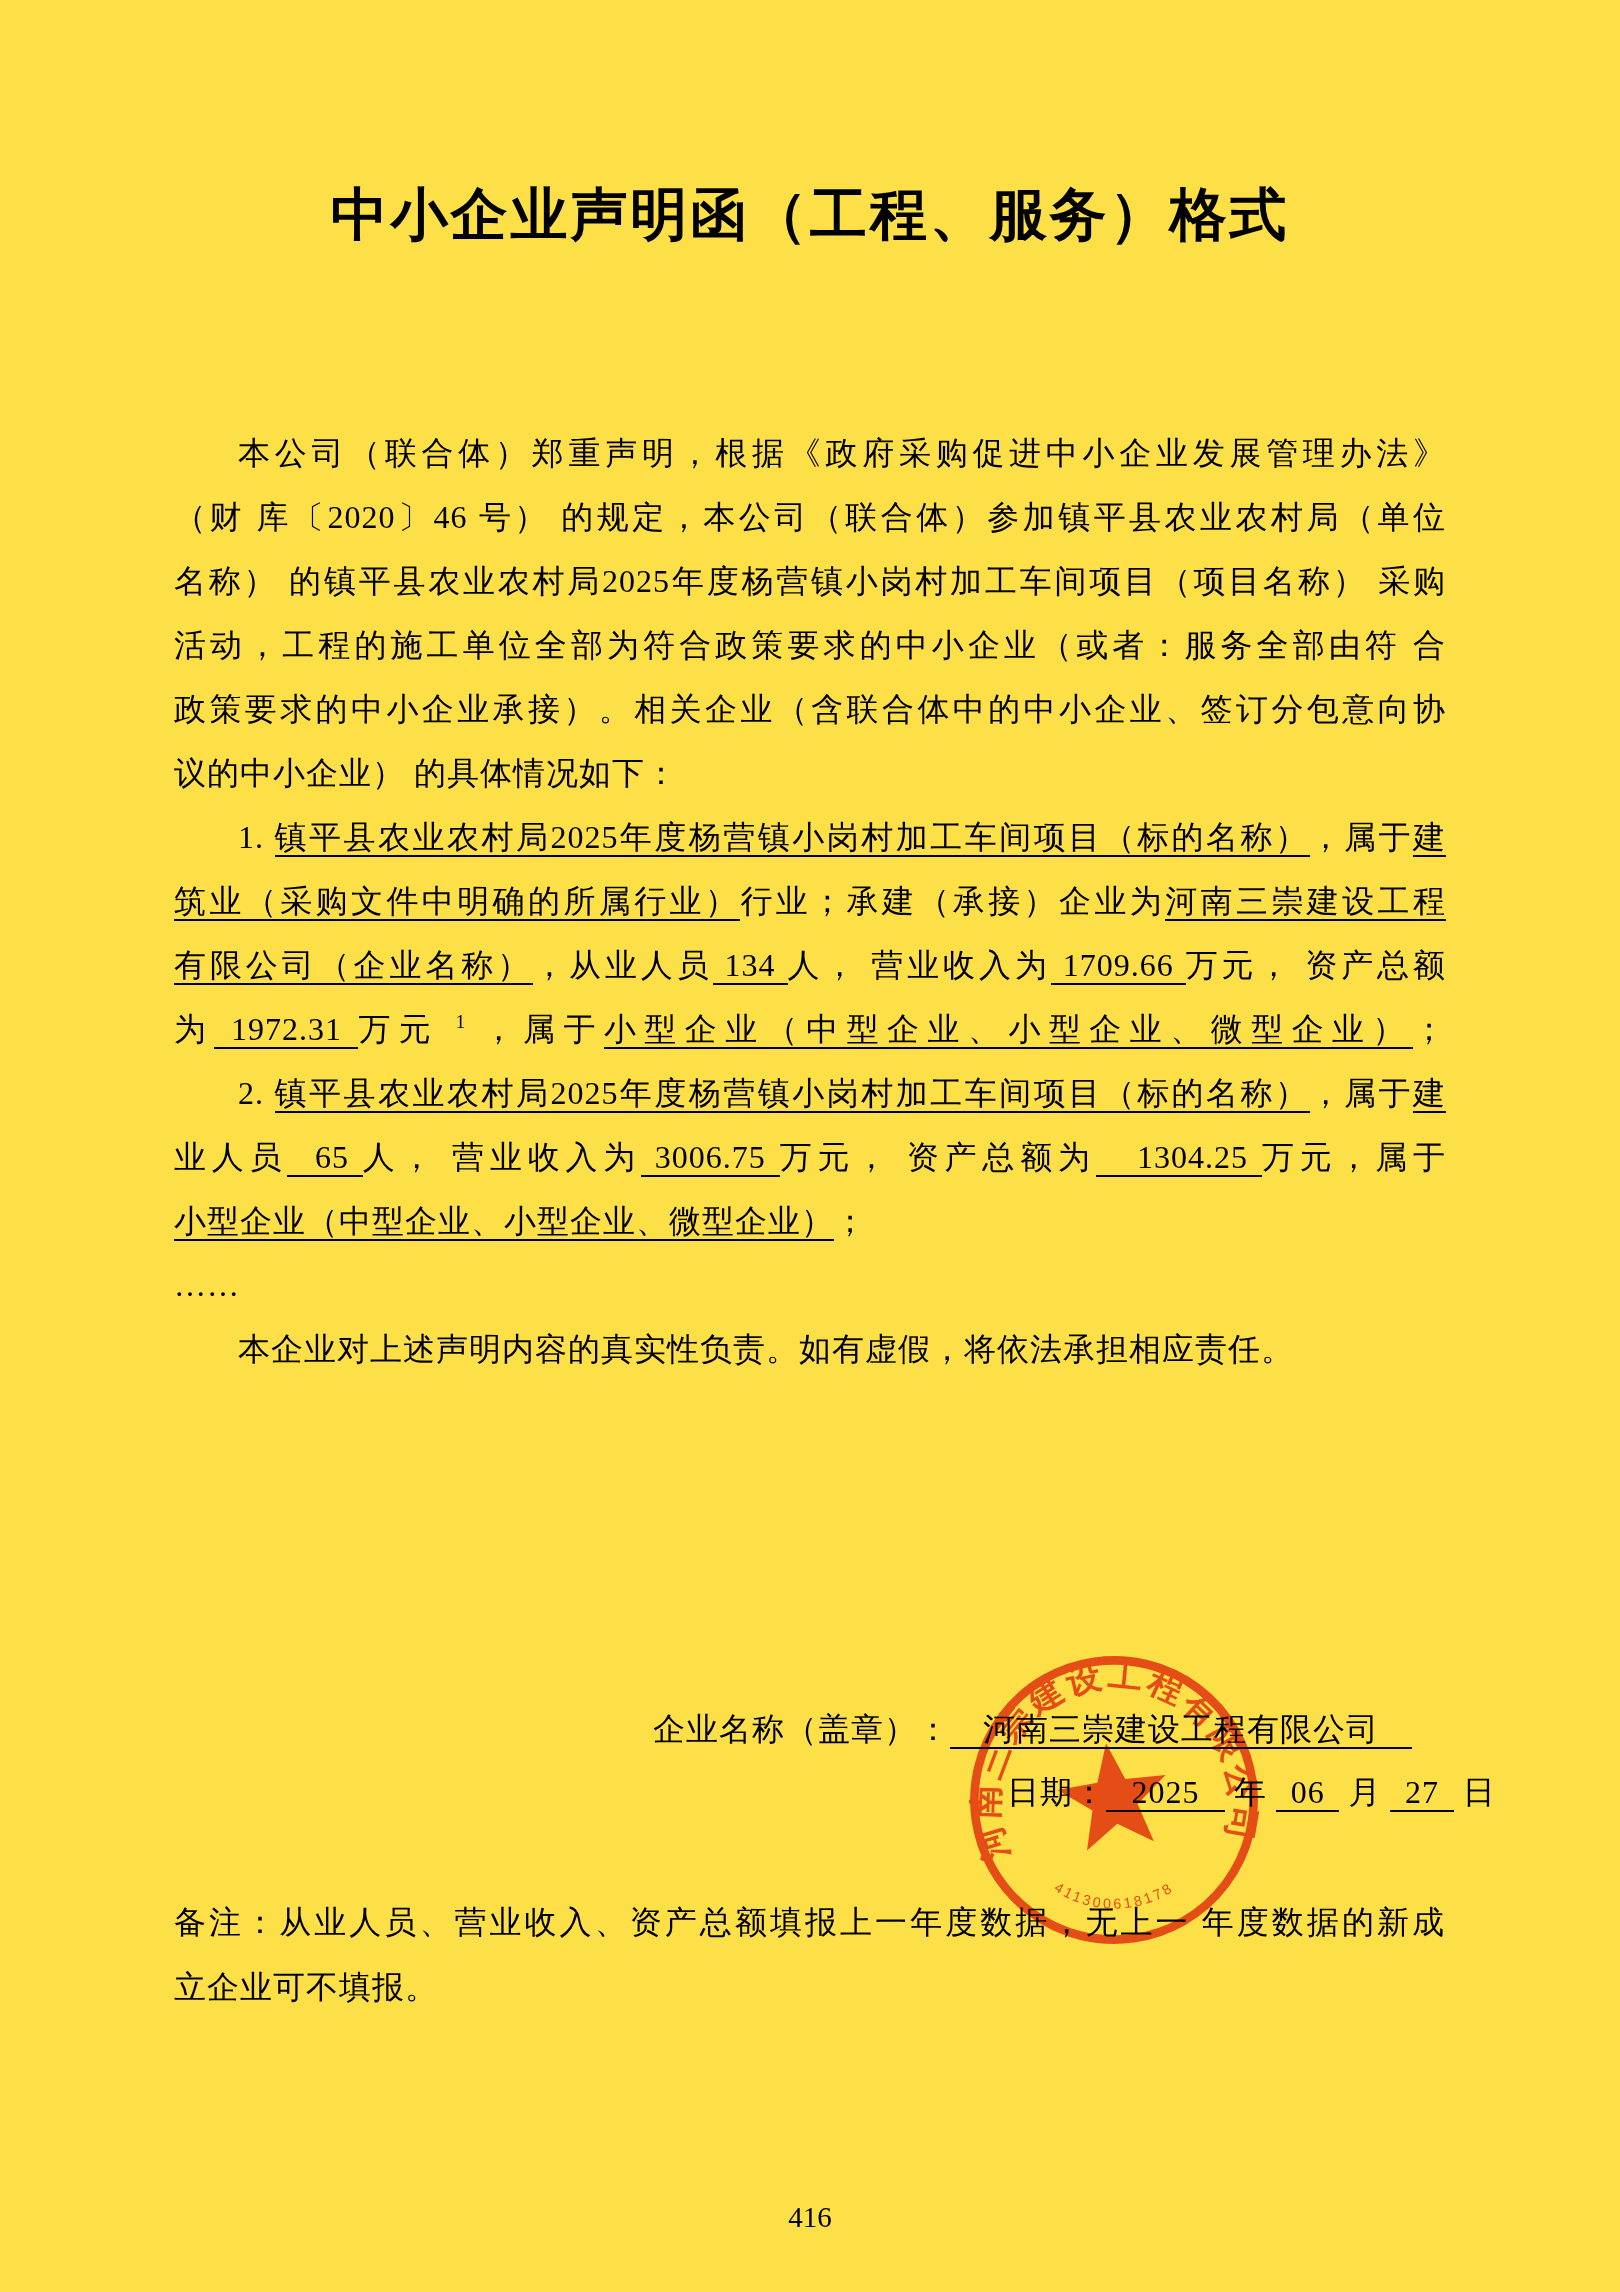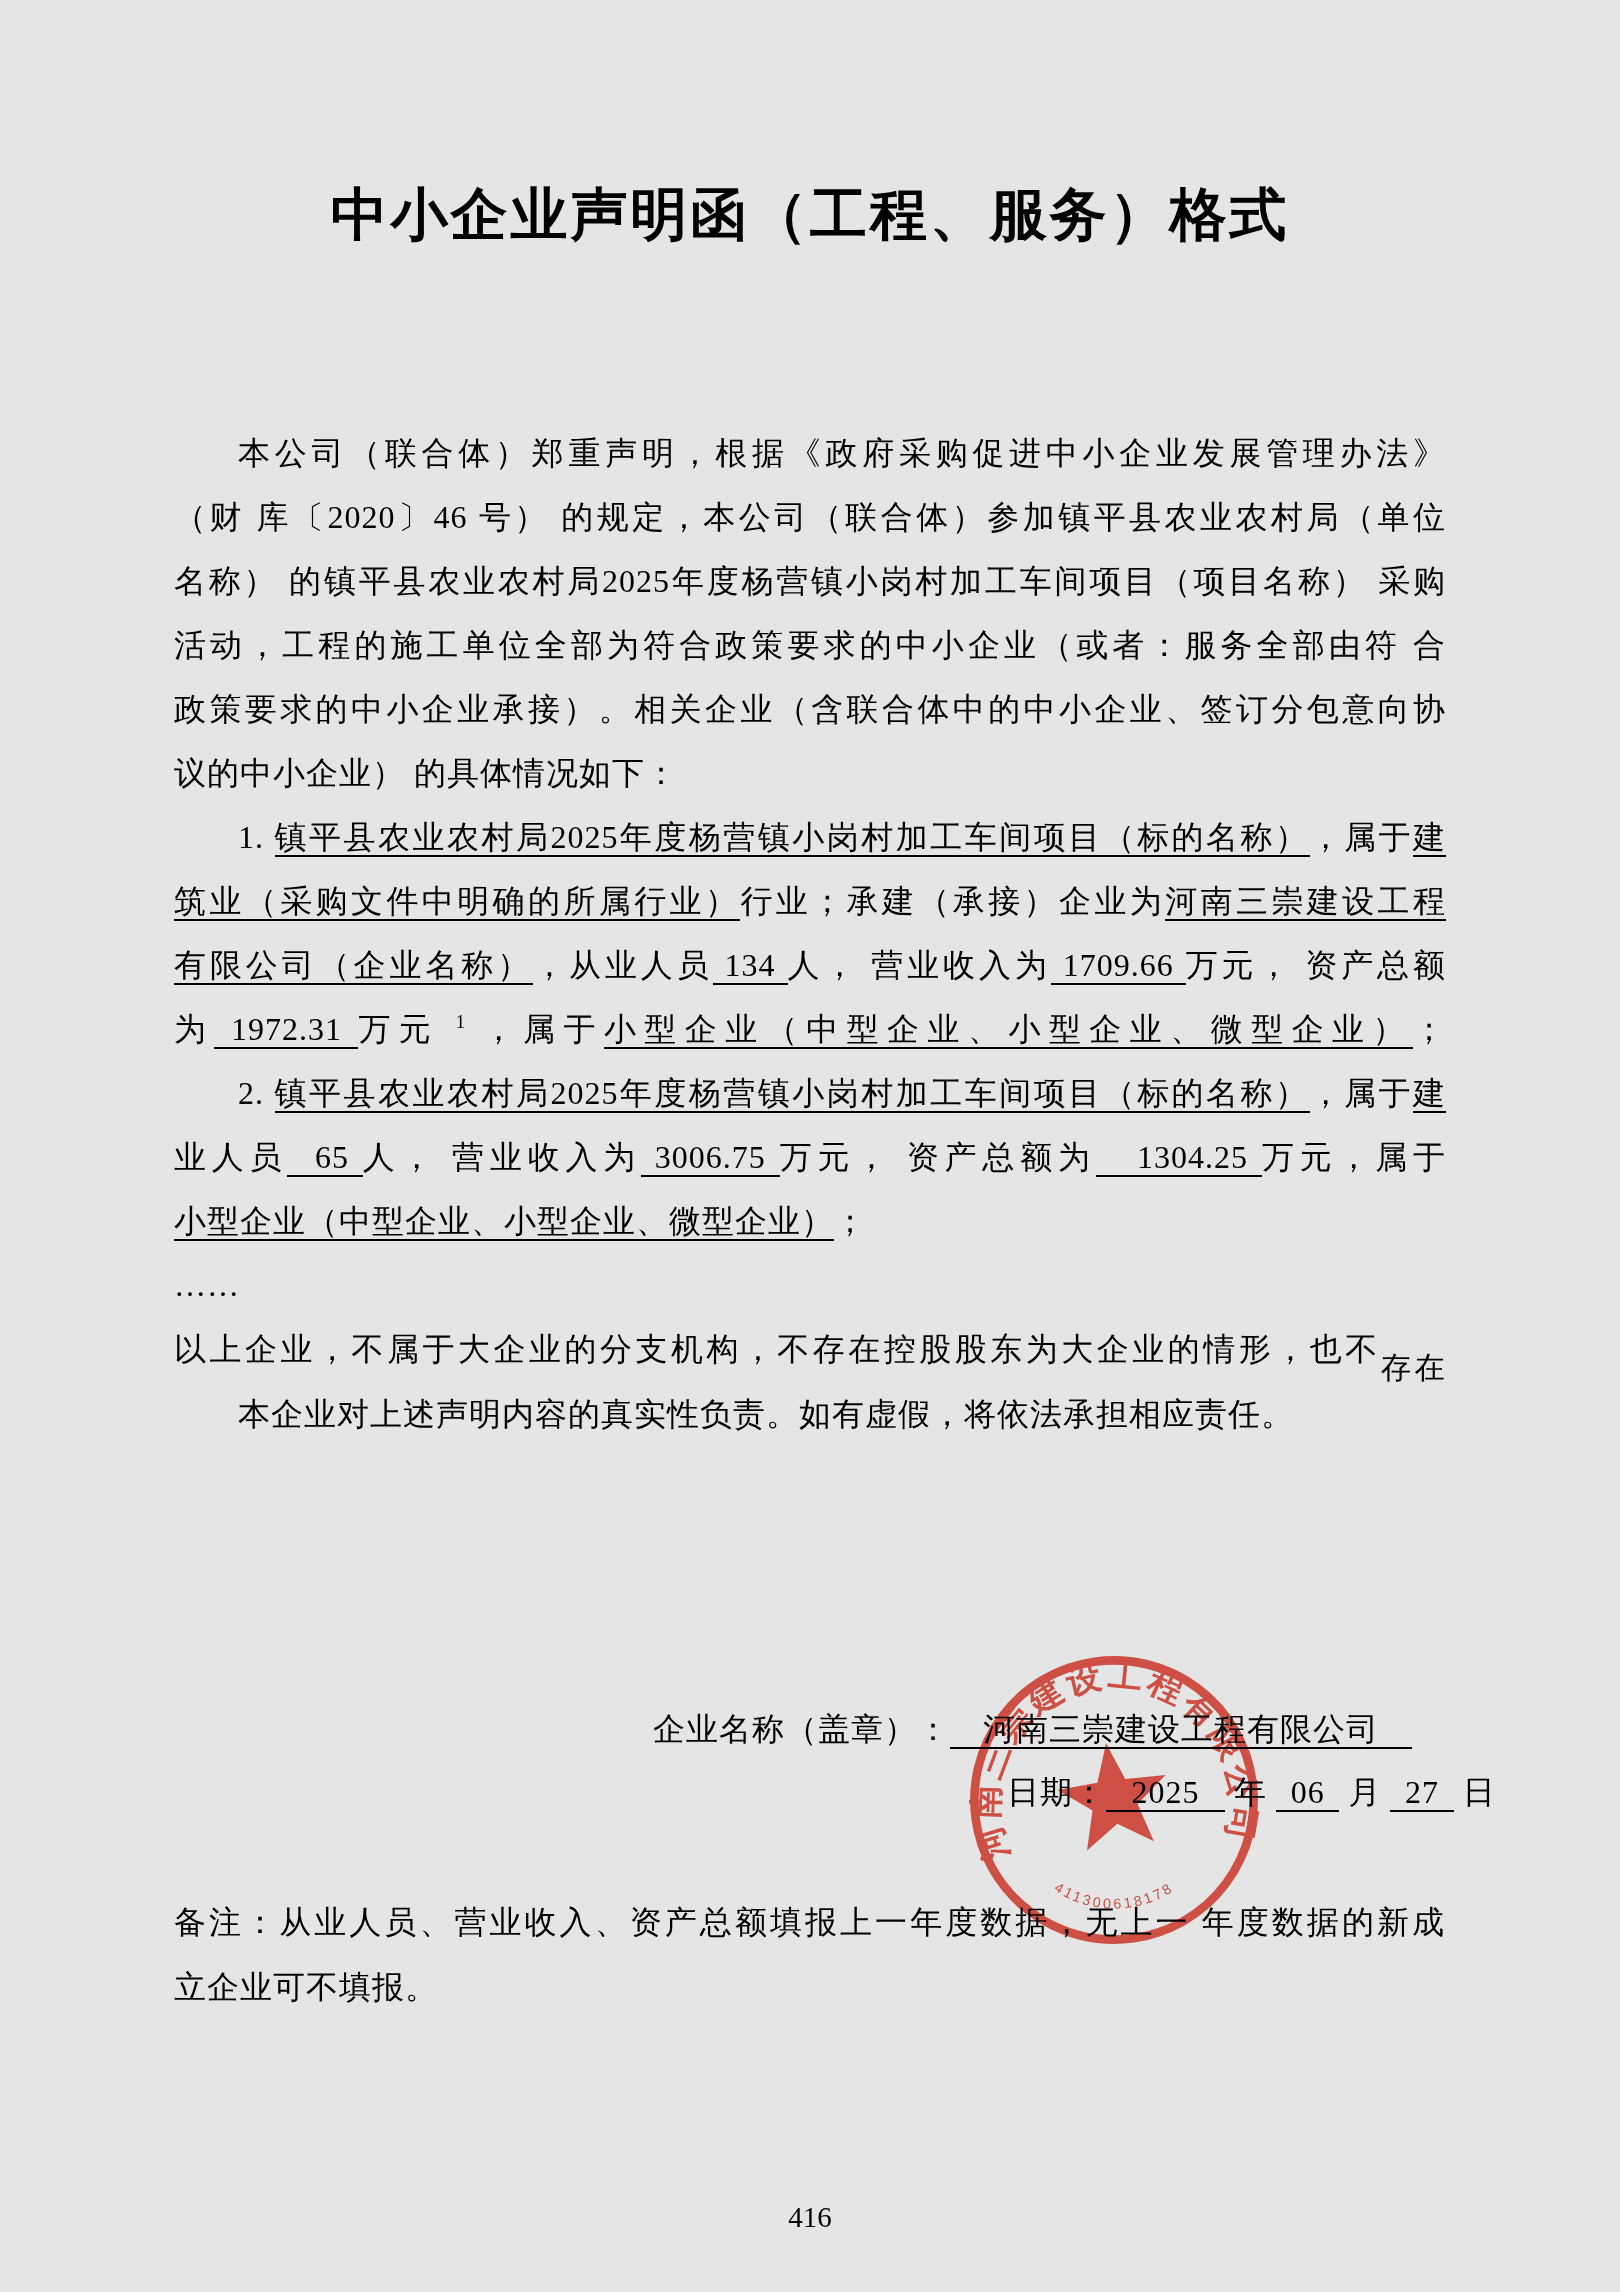--- a/index.html
+++ b/index.html
@@ -1,19 +1,19 @@
 <!DOCTYPE html>
 <html><head>
 <meta charset="utf-8">
 <style>
   html,body{margin:0;padding:0;background:#888;}
   .page{
     position:relative;
     width:1620px;height:2293px;
-    background:#e5e5e5;
+    background:#fde047;
     margin:0 auto;
     font-family:"Liberation Serif","DejaVu Serif",serif;
     color:#000;
     overflow:hidden;
   }
   .title{
     padding-top:178px;
     text-align:center;
     font-size:57px;
     font-weight:bold;
@@ -111,21 +111,20 @@
       <div class="line fill"><span>政策要求的中小企业承接）。相关企业（含联合体中的中小企业、签订分包意向协</span></div>
       <div class="line"><span>议的中小企业） 的具体情况如下：</span></div>
       <div class="line fill indent"><span>1. </span><span class="u">镇平县农业农村局2025年度杨营镇小岗村加工车间项目（标的名称）</span><span>，属于</span><span class="u">建</span></div>
       <div class="line fill"><span class="u">筑业（采购文件中明确的所属行业）</span><span>行业；承建（承接）企业为</span><span class="u">河南三崇建设工程</span></div>
       <div class="line fill"><span class="u">有限公司（企业名称）</span><span>，从业人员</span><span class="u"> 134 </span><span>人， 营业收入为</span><span class="u"> 1709.66 </span><span>万元， 资产总额</span></div>
       <div class="line fill"><span>为</span><span class="u"> 1972.31 </span><span>万元 </span><span class="sup">1</span><span> ，属于</span><span class="u">小型企业（中型企业、小型企业、微型企业）</span><span>；</span></div>
       <div class="line fill indent"><span>2. </span><span class="u">镇平县农业农村局2025年度杨营镇小岗村加工车间项目（标的名称）</span><span>，属于</span><span class="u">建</span></div>
       <div class="line fill"><span>业人员</span><span class="u">  65 </span><span>人， 营业收入为</span><span class="u"> 3006.75 </span><span>万元， 资产总额为</span><span class="u">   1304.25 </span><span>万元，属于</span></div>
       <div class="line"><span class="u">小型企业（中型企业、小型企业、微型企业）</span><span>；</span></div>
       <div class="line"><span>……</span></div>
-      <div class="line fill"><span>以上企业，不属于大企业的分支机构，不存在控股股东为大企业的情形，也不</span><span class="drop">存在</span></div>
       <div class="line indent"><span>本企业对上述声明内容的真实性负责。如有虚假，将依法承担相应责任。</span></div>
     </div>
 
   <div class="signature">
     <div class="sig-line name-line"><span>企业名称（盖章）：</span><span class="u blank-co">河南三崇建设工程有限公司</span></div>
     <div class="sig-line date-line"><span>日期：</span><span class="u blank-y">2025</span><span> 年 </span><span class="u blank-m">06</span><span> 月 </span><span class="u blank-d">27</span><span> 日</span></div>
   </div>
 
   <div class="remark" id="remark">
       <div class="line fill"><span>备注：从业人员、营业收入、资产总额填报上一年度数据，无上一 年度数据的新成</span></div>

